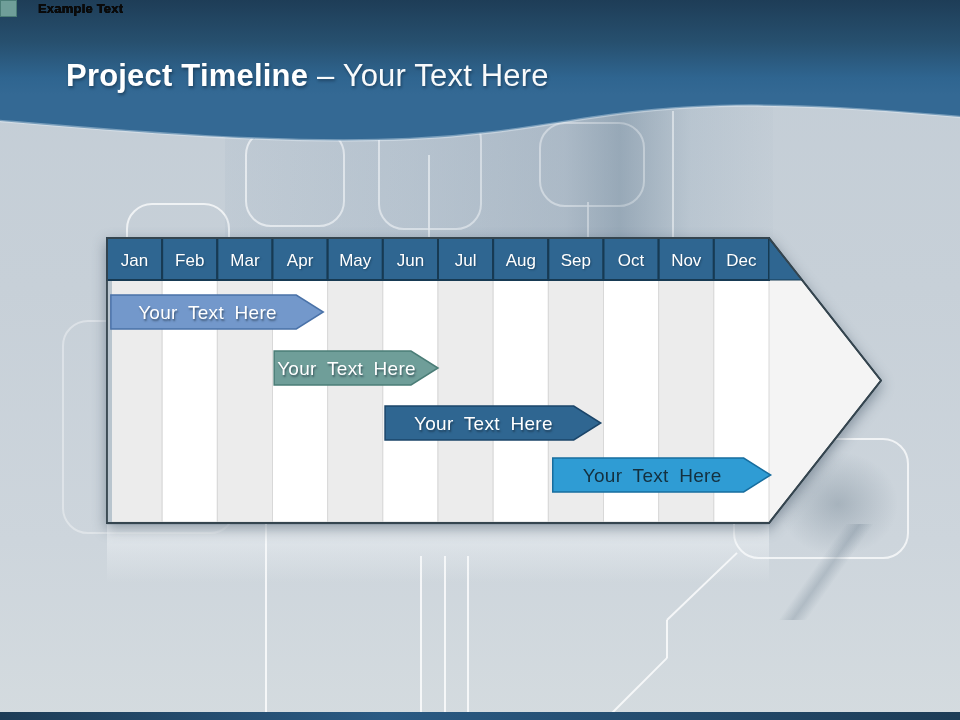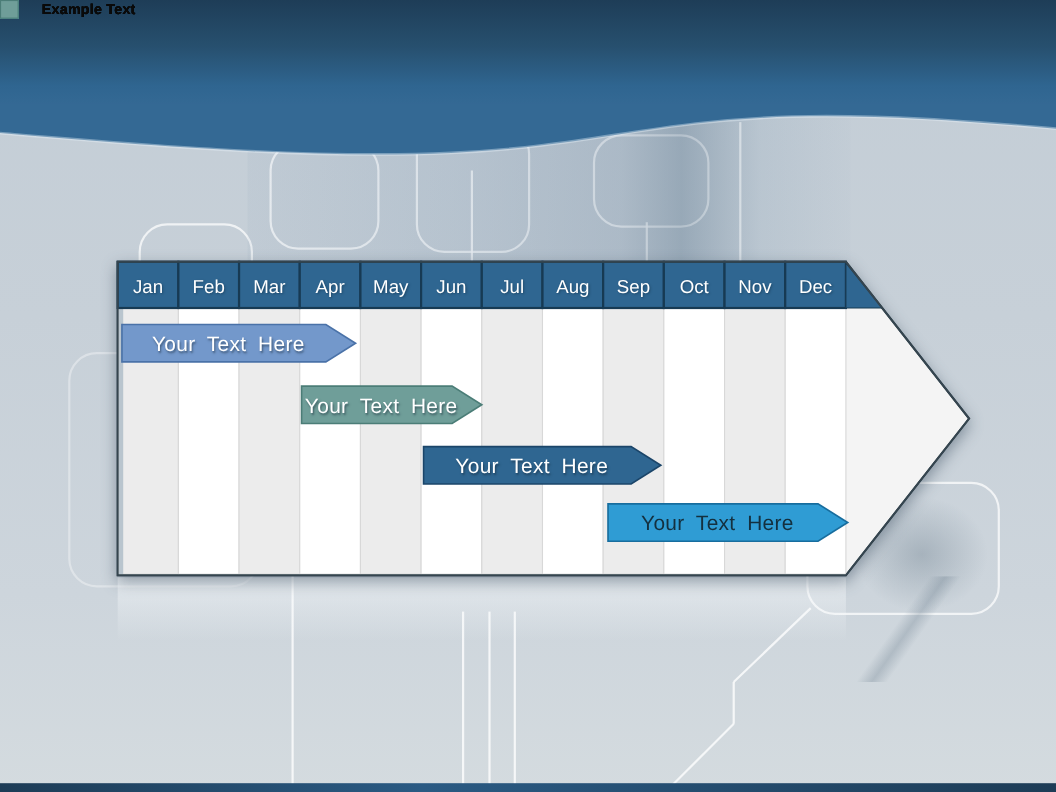--- a/index.html
+++ b/index.html
@@ -71,20 +71,24 @@
   <div class="dline" style="left:607px;top:717px;width:85px;transform:rotate(-45deg);"></div>
 
   <div class="photo-overlay"></div>
   <div class="blob"></div>
 
   <div class="header-block"></div>
   <svg class="header-wave" width="960" height="150" viewBox="0 0 960 150" aria-hidden="true">
     <path d="M0,94 H960 V117 C880,110 800,104 720,106 C590,110 540,133 410,139 C280,145 120,131 0,121 Z" fill="#346994"></path>
     <path d="M0,121 C120,131 280,145 410,139 C540,133 590,110 720,106 C800,104 880,110 960,117" stroke="rgba(235,245,252,.38)" stroke-width="2.5" fill="none"></path>
   </svg>
+  <div class="title">
+    <span class="t1">Project Timeline</span>
+    <span class="t2">– Your Text Here</span>
+  </div>
 
   <div class="legend-item">
     <span class="legend-swatch" style="background: rgb(115, 152, 203); border-color: rgb(74, 114, 168);"></span>
     <span class="legend-label">Example Text</span>
   </div>
   <div class="legend-item">
     <span class="legend-swatch" style="background: rgb(47, 102, 145); border-color: rgb(27, 69, 105);"></span>
     <span class="legend-label">Example Text</span>
   </div>
   <div class="legend-item">

